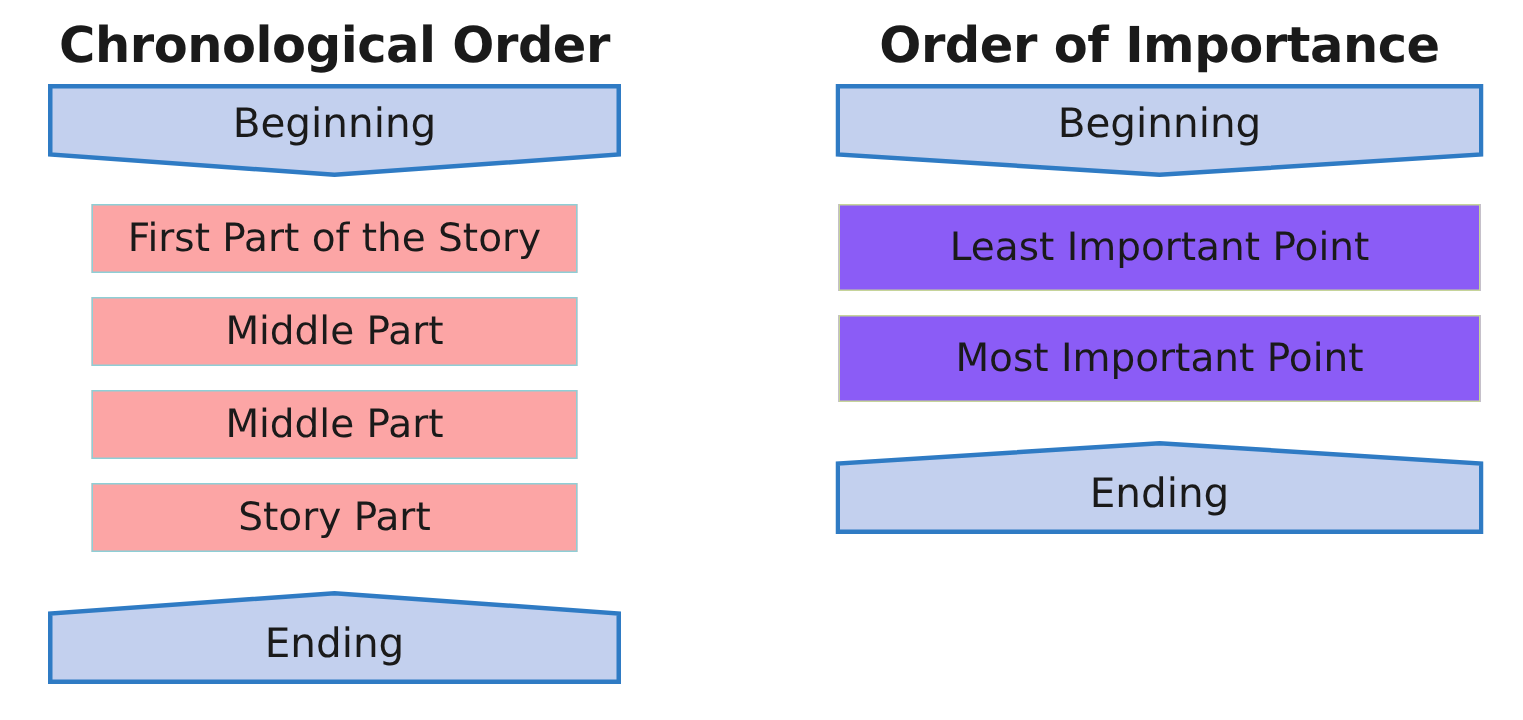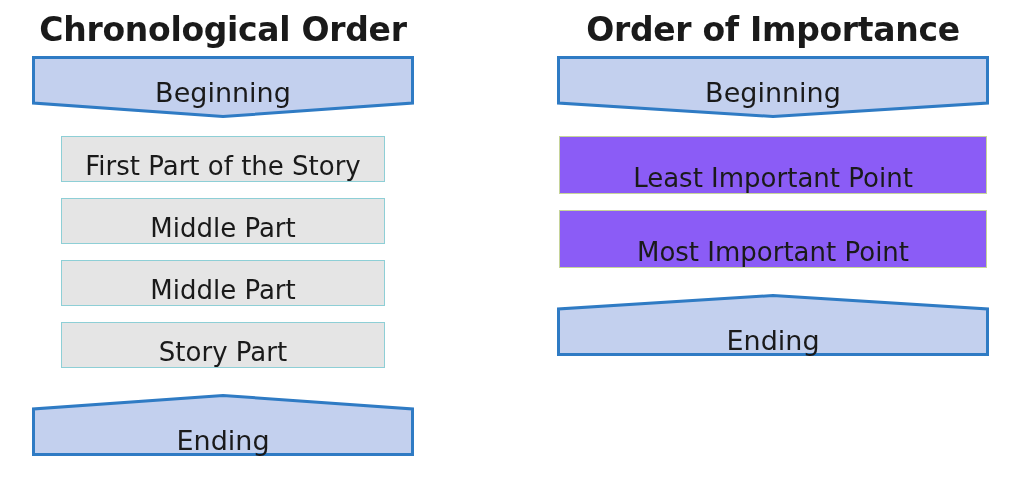--- a/index.html
+++ b/index.html
@@ -42,21 +42,21 @@
   .stack {
     position: relative;
     margin-top: 4px;
   }
 
   
   .box {
     position: relative;
     box-sizing: border-box;
     display: flex;
-    align-items: flex-end;
+    align-items: center;
     justify-content: center;
     font-size: 26px;
     color: #1a1a1a;
   }
 
   
   .chev-down {
     width: 382px;
     height: 62px;
     margin: 0 auto;
@@ -79,21 +79,21 @@
   }
   .chev-down .chev-label { margin-bottom: 10px; }
   .chev-up   .chev-label { margin-top: 8px; }
 
   
   .rect {
     width: 324px;
     height: 46px;
     margin: 0 auto 16px auto;
     border: 1.5px solid #8ecfd6;
-    background: #e5e5e5;
+    background: #fca5a5;
     font-size: 26px;
   }
   .rect.green {
     border: 1.5px solid #c6d49a;
     background: #8b5cf6;
     height: 58px;
     margin-bottom: 16px;
     width: 428px;
   }
   .gap-after-begin { height: 18px; }

